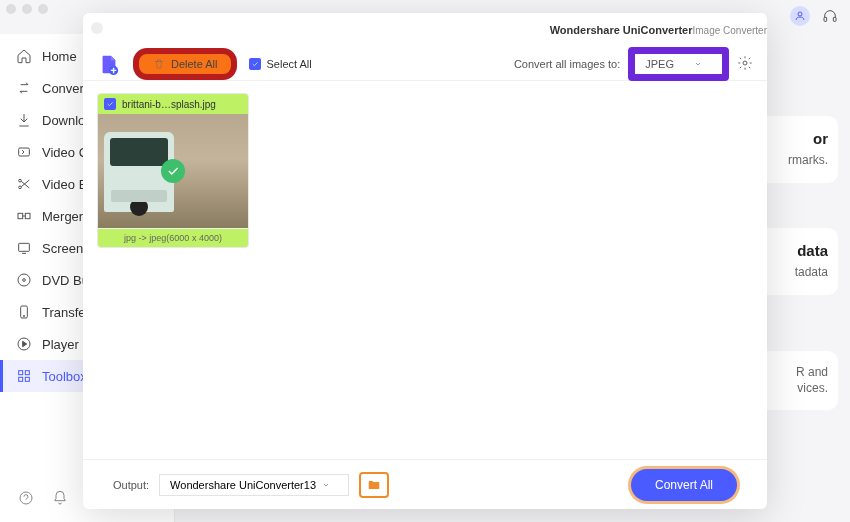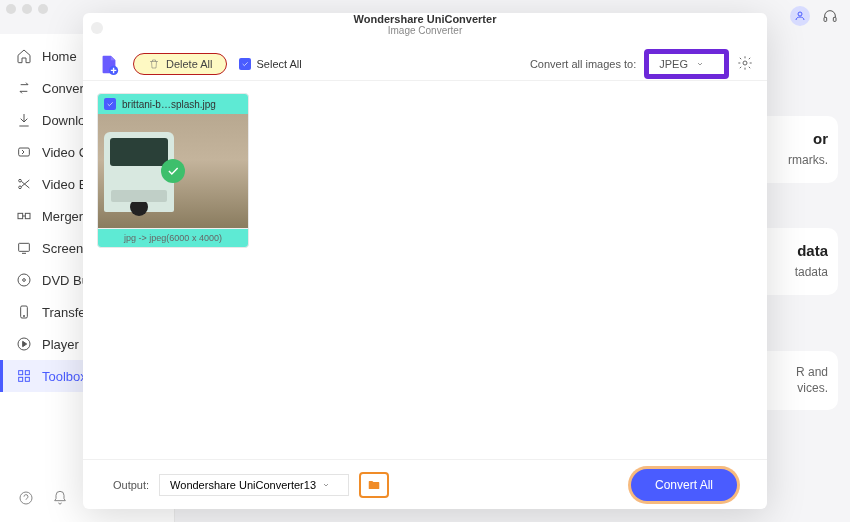--- a/index.html
+++ b/index.html
@@ -16,39 +16,39 @@
   .sidebar-item.active .sidebar-icon svg { stroke: #4a5cff; }
   .sidebar-footer { margin-top: auto; display: flex; gap: 18px; padding: 12px 18px; }
   .sidebar-footer svg { width: 16px; height: 16px; stroke: #888; fill: none; stroke-width: 1.5; }
 
   .main-bg { position: absolute; top: 34px; left: 175px; right: 0; bottom: 0; background: #f5f5f7; }
   .peek-card { position: absolute; right: 12px; width: 110px; border-radius: 10px; background: #fff; padding: 14px 10px; font-size: 11px; color: #666; }
   .peek-title { font-weight: 700; color: #222; font-size: 15px; text-align: right; margin-bottom: 6px; overflow: hidden; white-space: nowrap; }
   .peek-desc { text-align: right; font-size: 12px; line-height: 1.3; overflow: hidden; white-space: nowrap; }
 
   .modal { position: absolute; top: 13px; left: 83px; width: 684px; height: 496px; background: #fff; border-radius: 6px; box-shadow: 0 8px 40px rgba(0,0,0,0.15); display: flex; flex-direction: column; }
-  .modal-titlebar { position: relative; height: 34px; display: flex; flex-direction: column; align-items: center; justify-content: flex-start; }
+  .modal-titlebar { position: relative; height: 34px; display: flex; flex-direction: row; align-items: center; justify-content: flex-end; }
   .modal-close { position: absolute; left: 8px; top: 9px; width: 12px; height: 12px; border-radius: 50%; background: #eee; }
   .modal-title { font-size: 11px; color: #333; font-weight: 600; }
   .modal-subtitle { font-size: 10px; color: #888; }
 
   .toolbar { height: 34px; display: flex; align-items: center; padding: 0 14px; gap: 12px; border-bottom: 1px solid #f0f0f0; }
   .add-file-btn { width: 24px; height: 24px; display: flex; align-items: center; justify-content: center; }
   .add-file-btn svg { width: 22px; height: 22px; }
-  .delete-btn { display: flex; align-items: center; gap: 6px; border: 1px solid #b91c1c; border-radius: 14px; padding: 4px 14px; font-size: 11px; color: #444; background: #fef9c3; cursor: pointer; }
+  .delete-btn { display: flex; align-items: center; gap: 6px; border: 6px solid #b91c1c; border-radius: 14px; padding: 4px 14px; font-size: 11px; color: #444; background: #f97316; cursor: pointer; }
   .delete-btn svg { width: 12px; height: 12px; stroke: #666; fill: none; }
   .select-all { display: flex; align-items: center; gap: 5px; font-size: 11px; color: #333; }
   .checkbox { width: 12px; height: 12px; border-radius: 2px; background: #4a5cff; display: inline-flex; align-items: center; justify-content: center; }
   .checkbox svg { width: 8px; height: 8px; stroke: #fff; stroke-width: 2; fill: none; }
   .toolbar-right { margin-left: auto; display: flex; align-items: center; gap: 8px; font-size: 11px; color: #555; }
-  .format-select { border: 5px solid #6d28d9; border-radius: 4px; padding: 4px 20px 4px 10px; font-size: 11px; background: #fff; position: relative; display: flex; align-items: center; gap: 8px; }
+  .format-select { border: 7px solid #6d28d9; border-radius: 4px; padding: 4px 20px 4px 10px; font-size: 11px; background: #fff; position: relative; display: flex; align-items: center; gap: 20px; }
   .settings-icon svg { width: 16px; height: 16px; stroke: #666; fill: none; stroke-width: 1.5; }
 
   .content { flex: 1; padding: 12px 14px; overflow: auto; }
-  .image-card { width: 152px; border: 1px solid #e8e8e8; border-radius: 4px; overflow: hidden; background: #5eead4; }
+  .image-card { width: 152px; border: 1px solid #e8e8e8; border-radius: 4px; overflow: hidden; background: #bef264; }
   .card-header { display: flex; align-items: center; gap: 6px; padding: 4px 6px; font-size: 10px; color: #333; }
   .card-thumb { width: 100%; height: 114px; position: relative; background: linear-gradient(to bottom, #b8a890 0%, #c4b49c 40%, #8a7c5f 100%); display: flex; align-items: center; justify-content: center; }
   .bus { position: absolute; left: 6px; top: 18px; width: 70px; height: 80px; background: #d8e8e0; border-radius: 6px 6px 2px 2px; }
   .bus:before { content: ""; position: absolute; top: 6px; left: 6px; right: 6px; height: 28px; background: #2a4038; border-radius: 3px; }
   .bus:after { content: ""; position: absolute; bottom: 10px; left: 50%; transform: translateX(-50%); width: 56px; height: 12px; background: #c0cfc7; border-radius: 2px; }
   .wheel { position: absolute; bottom: -4px; left: 50%; transform: translateX(-50%); width: 18px; height: 18px; background: #222; border-radius: 50%; }
   .done-badge { width: 24px; height: 24px; border-radius: 50%; background: #3dbf6c; display: flex; align-items: center; justify-content: center; z-index: 2; }
   .done-badge svg { width: 14px; height: 14px; stroke: #fff; stroke-width: 2.5; fill: none; }
   .card-footer { padding: 4px 6px; font-size: 9px; color: #666; text-align: center; border-top: 1px solid #f0f0f0; }
 

